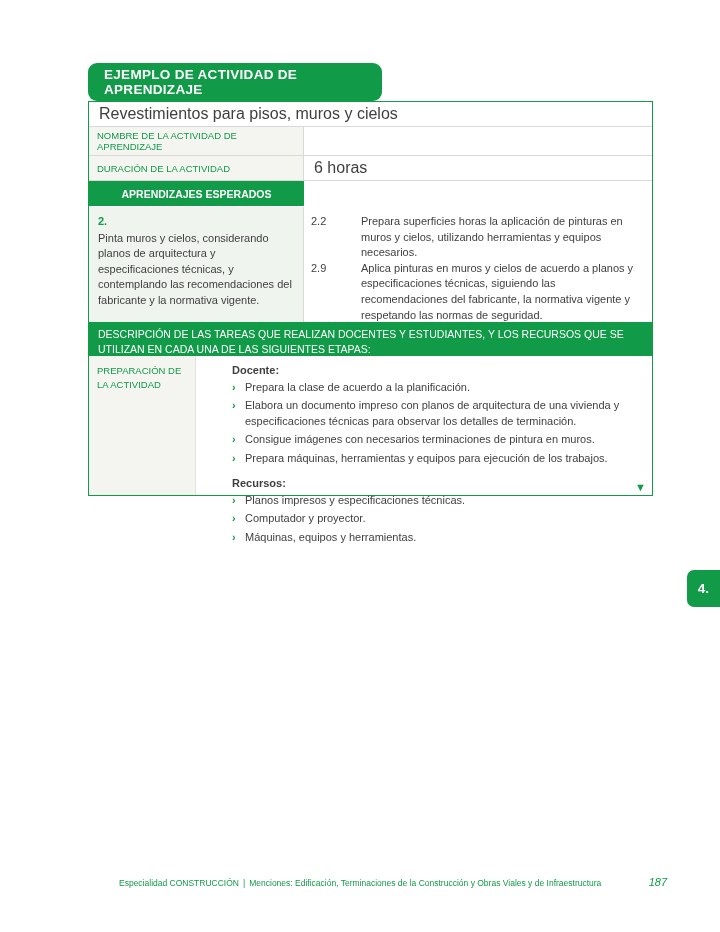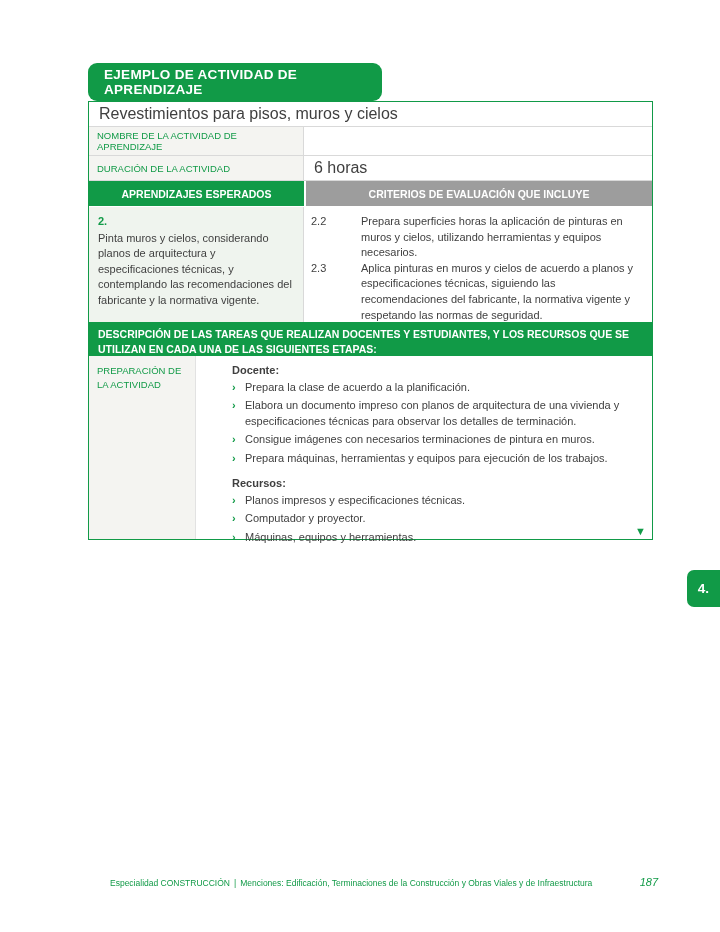--- a/index.html
+++ b/index.html
@@ -79,28 +79,28 @@
   .crit-num { width: 26px; flex: none; }
   .crit-text { flex: 1; }
   .banner {
     position: absolute;
     left: 88px; top: 322px;
     width: 565px;
     min-height: 34px;
     background: #119a47;
     color: #ffffff;
     font-size: 10.5px;
-    font-weight: bold;
+    font-weight: normal;
     line-height: 1.4;
     padding: 5px 10px 5px 10px;
   }
   .stage-table {
     position: absolute;
     left: 88px; top: 356px;
-    width: 565px; height: 184px;
+    width: 565px; height: 140px;
     border: 1px solid #119a47;
     border-top: none;
     display: flex;
     background: #ffffff;
   }
   .stage-label {
     width: 107px; flex: none;
     background: #f4f4f1;
     color: #119a47;
     font-size: 9.5px;
@@ -128,21 +128,21 @@
     width: 33px; height: 37px;
     background: #119a47;
     border-radius: 7px 0 0 7px;
     color: #ffffff;
     font-size: 13.5px;
     font-weight: bold;
     display: flex; align-items: center; justify-content: center;
   }
   .footer {
     position: absolute;
-    left: 88px; top: 876px;
+    left: 97px; top: 876px;
     width: 570px;
     display: flex;
     align-items: baseline;
     color: #119a47;
   }
   .footer-text { font-size: 8.5px; padding-left: 22px; }
   .footer-sep { margin: 0 4px; }
   .footer-page { margin-left: auto; font-size: 11px; font-style: italic; }
 </style>
 </head>
@@ -160,35 +160,34 @@
     <div class="info-row">
       <div class="info-label">NOMBRE DE LA ACTIVIDAD DE APRENDIZAJE</div>
     </div>
     <div class="info-row">
       <div class="info-label">DURACIÓN DE LA ACTIVIDAD</div>
       <div class="info-value">6 horas</div>
     </div>
 
     <div class="header-row">
       <div class="header-cell header-left">APRENDIZAJES ESPERADOS</div>
-      <div class="header-cell header-right">CRITERIOS DE EVALUACIÓN QUE INCLUYE</div>
     </div>
 
     <div class="content-row">
       <div class="learning-cell">
         <span class="learning-number">2.</span>
         <span>Pinta muros y cielos, considerando planos de arquitectura y especificaciones técnicas, y contemplando las recomendaciones del fabricante y la normativa vigente.</span>
       </div>
       <div class="criteria-cell">
         <div class="crit-item">
           <span class="crit-num">2.2</span>
           <span class="crit-text">Prepara superficies horas la aplicación de pinturas en muros y cielos, utilizando herramientas y equipos necesarios.</span>
         </div>
         <div class="crit-item">
-          <span class="crit-num">2.3</span>
+          <span class="crit-num">2.9</span>
           <span class="crit-text">Aplica pinturas en muros y cielos de acuerdo a planos y especificaciones técnicas, siguiendo las recomendaciones del fabricante, la normativa vigente y respetando las normas de seguridad.</span>
         </div>
       </div>
     </div>
 
     <div class="info-row last">
       <div class="info-label">METODOLOGÍAS SELECCIONADAS</div>
       <div class="info-value">Demostración guiada</div>
     </div>
 

